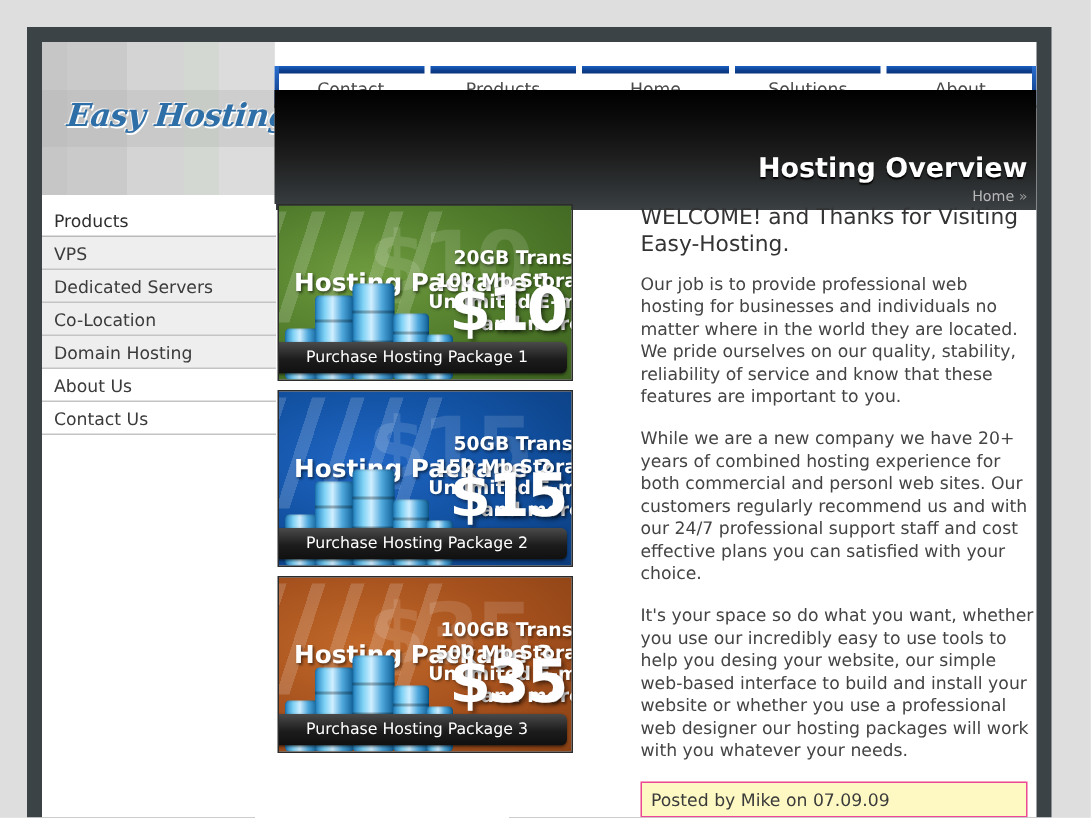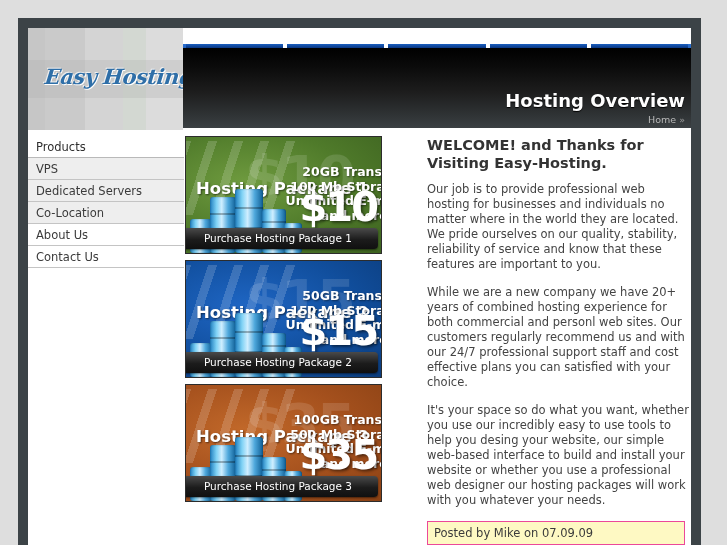--- a/index.html
+++ b/index.html
@@ -115,21 +115,21 @@
   .nav-item:last-child::after {
     content: "";
     position: absolute;
     right: 0px; top: 0px; bottom: 0px; width: 3px;
     background: linear-gradient(to bottom, #2a6fd0 0%, #0a3278 100%);
   }
 
   
   .banner {
     position: absolute;
-    left: 155px; top: 20px;
+    left: 155px; top: 32px;
     width: 508px; height: 80px;
     background: linear-gradient(to bottom, #000000 0%, #0a0a0a 22%, #1d1d1d 55%, #303436 85%, #3b4043 100%);
     overflow: hidden;
   }
   .banner-title {
     position: absolute;
     right: 6px; top: 42px;
     font-size: 18px;
     font-weight: bold;
     color: #ffffff;
@@ -286,21 +286,21 @@
 
   
   .article {
     position: absolute;
     left: 399px; top: 108px;
     width: 262px;
   }
   .art-h {
     margin: 0 0 10px 0;
     font-size: 14.5px;
-    font-weight: bold;
+    font-weight: normal;
     line-height: 18px;
     color: #333333;
   }
   .art-p {
     margin: 0 0 13px 0;
     font-size: 11.5px;
     line-height: 15px;
     color: #444444;
   }
   .posted {
@@ -342,20 +342,21 @@
           <span>Home</span>
           <span class="chev">»</span>
         </div>
       </div>
 
       <div class="sidebar">
         <div class="side-item head">Products</div>
         <div class="side-item shade">VPS</div>
         <div class="side-item shade">Dedicated Servers</div>
         <div class="side-item shade">Co-Location</div>
+        <div class="side-item shade">Domain Hosting</div>
         <div class="side-item">About Us</div>
         <div class="side-item">Contact Us</div>
       </div>
 
       <div class="packages">
 
         <div class="pkg g1">
           <div class="pkg-chev"></div>
           <div class="pkg-ghost">$10</div>
           <div class="pkg-title">Hosting Package 1</div>

